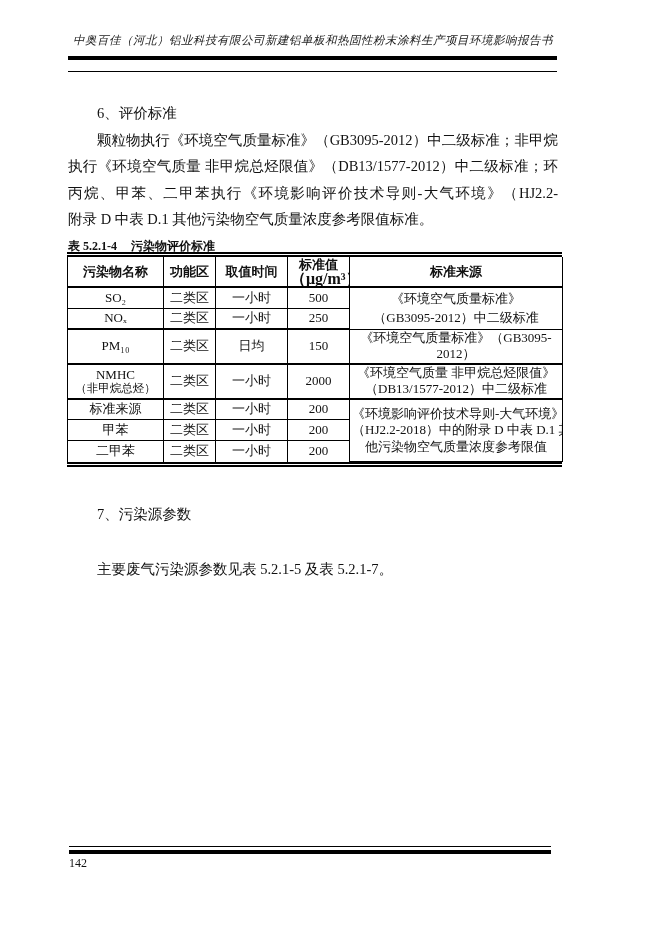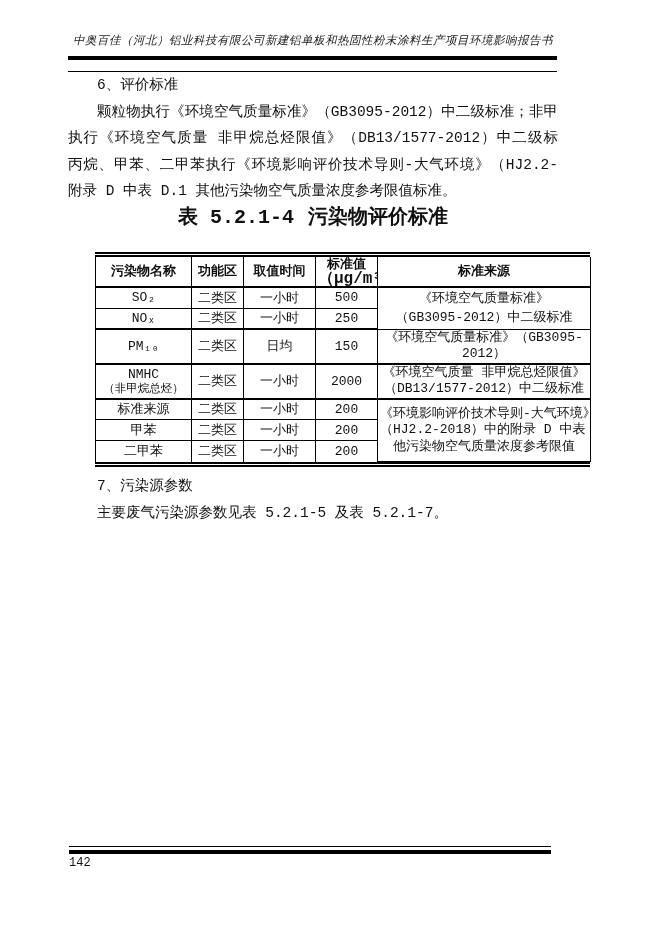--- a/index.html
+++ b/index.html
@@ -1,56 +1,55 @@
 <!DOCTYPE html>
 <html><head>
 <meta charset="utf-8">
 <style>
   * { margin:0; padding:0; box-sizing:border-box; }
   html,body { background:#ffffff; }
   .page {
     position:relative;
     width:663px; height:925px;
     background:#ffffff;
-    font-family:Liberation Mono, monospace;
+    font-family:Liberation Serif, serif;
     color:#111111;
     overflow:hidden;
   }
   .doc-header-title {
     position:absolute; top:33px; left:68px; width:490px;
     text-align:center;
     font-style:italic;
     font-size:11.5px;
     letter-spacing:0.5px;
     color:#1a1a1a;
     white-space:nowrap;
   }
   .rule-thick-top { position:absolute; top:56px; left:68px; width:489px; height:4px; background:#000; }
   .rule-thin-top  { position:absolute; top:71px; left:68px; width:489px; height:1px; background:#000; }
 
   .body-block {
     position:absolute; top:72px; left:68px; width:490px;
     font-size:14.5px; line-height:26.6px;
   }
   .line { height:26.6px; overflow:hidden; }
-  .indent { padding-left:29px; }
+  .indent { padding-left:29px;margin-top:28px; }
   .findent { text-indent:29px; }
   .jfull { text-align:justify; text-align-last:justify; }
 
   .table-caption {
     height:26.6px; line-height:26.6px;
-    text-align:center; font-weight:bold; font-size:20px;
+    text-align:left; font-weight:bold; font-size:12px;
   }
   .table-caption .cap-num { margin-right:14px; }
 
   .table-wrap {
     position:absolute; top:252px; left:67px; width:495px;
     border-top:5px double #000;
     border-bottom:5px double #000;
-    margin-left:28px;
   }
   table.std { width:100%; table-layout:fixed; border-collapse:collapse; }
   table.std th, table.std td {
     border:1px solid #000;
     text-align:center; vertical-align:middle;
     padding:0 2px;
     font-size:13px;
     overflow:hidden;
   }
   table.std tr.hdr th { height:30px; border-bottom-width:2px; font-weight:bold; line-height:14px; }

